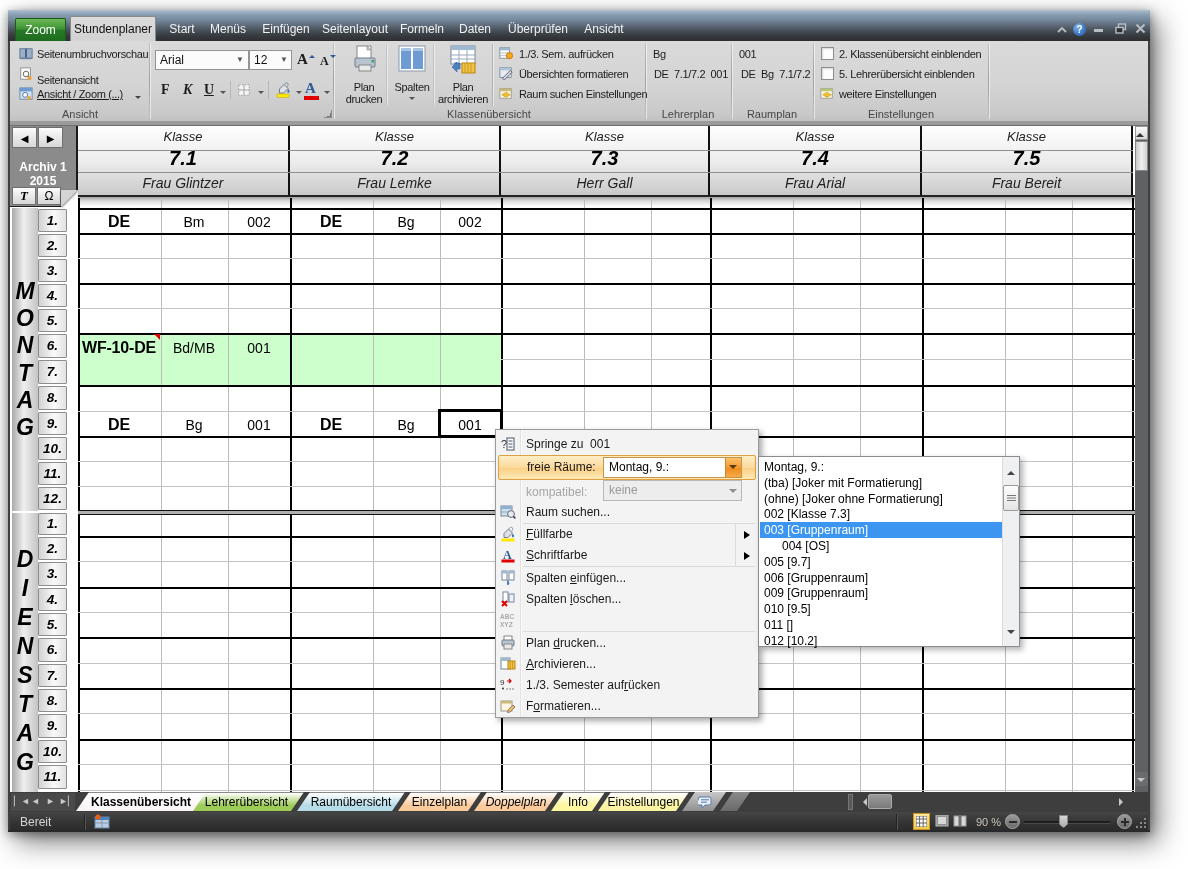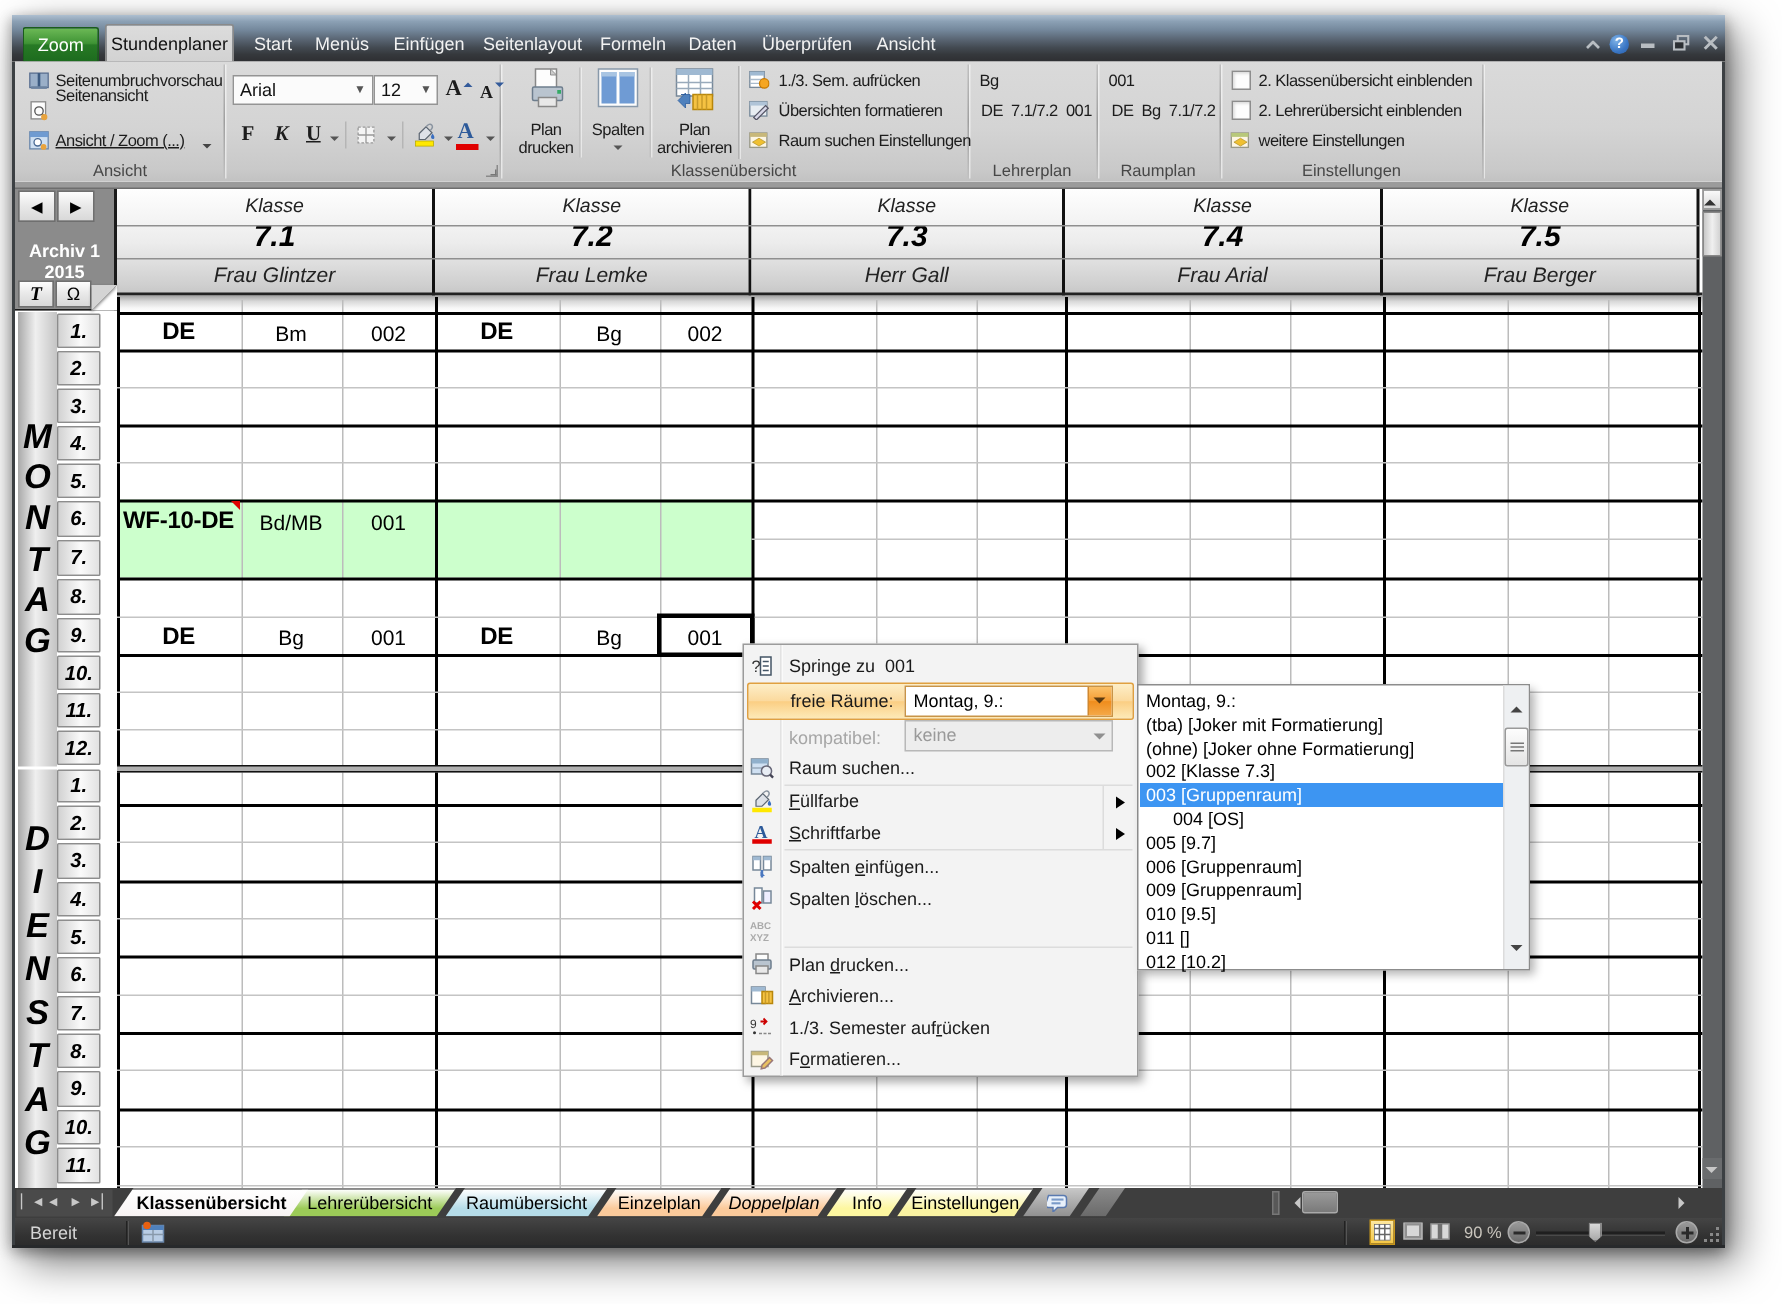--- a/index.html
+++ b/index.html
@@ -115,21 +115,21 @@
           <rect x="7" y="2" width="2" height="11" fill="#3c5a80"></rect>
           <rect x="2" y="12" width="12" height="2" fill="#6b82a0"></rect>
         </svg>
     <div class="rsmall" style="left:29px;top:7px;">Seitenumbruchvorschau</div>
     <svg class="ricon" style="left:11px;top:26px;" viewBox="0 0 16 16">
           <rect x="2" y="1" width="11" height="13" fill="#fdfdfd" stroke="#8a8a8a"></rect>
           <circle cx="8" cy="8" r="3.2" fill="none" stroke="#555"></circle>
           <line x1="10.5" y1="10.5" x2="13" y2="13" stroke="#555" stroke-width="1.5"></line>
           <circle cx="12" cy="12.6" r="2.4" fill="#e8a33d"></circle>
         </svg>
-    <div class="rsmall" style="left:29px;top:17px;">Seitenansicht</div>
+    <div class="rsmall" style="left:29px;top:33px;">Seitenansicht</div>
     <svg class="ricon" style="left:11px;top:46px;" viewBox="0 0 16 16">
           <rect x="1" y="1" width="14" height="13" fill="#cfe0f2" stroke="#6a87ab"></rect>
           <rect x="1" y="1" width="14" height="4" fill="#6f9bd1"></rect>
           <circle cx="7" cy="9" r="2.8" fill="#fff" stroke="#4a6a94"></circle>
           <circle cx="11.5" cy="12.5" r="2.2" fill="#e8a33d"></circle>
         </svg>
     <div class="rsmall" style="left:29px;top:47px;text-decoration:underline;">Ansicht / Zoom (...)</div>
     <div style="position:absolute;left:127px;top:55px;width:0;height:0;border:3.5px solid transparent;border-top-color:#444;"></div>
 
     <div style="position:absolute;left:147px;top:9px;width:94px;height:20px;background:#fbfbfb;border:1px solid #949494;font-size:12px;color:#111;line-height:18px;padding-left:4px;">Arial <span style="position:absolute;right:4px;top:0;color:#555;font-size:8px;">▼</span></div>
@@ -223,21 +223,21 @@
 
     <div class="rsmall" style="left:645px;top:7px;">Bg</div>
     <div class="rsmall" style="left:646px;top:27px;">DE&nbsp; 7.1/7.2&nbsp; 001</div>
 
     <div class="rsmall" style="left:731px;top:7px;">001</div>
     <div class="rsmall" style="left:733px;top:27px;">DE&nbsp; Bg&nbsp; 7.1/7.2</div>
 
     <div style="position:absolute;left:813px;top:6px;width:13px;height:13px;background:#fdfdfd;border:1px solid #8d8d8d;box-shadow:inset 1px 1px 2px rgba(0,0,0,.15);"></div>
     <div class="rsmall" style="left:831px;top:7px;">2. Klassenübersicht einblenden</div>
     <div style="position:absolute;left:813px;top:26px;width:13px;height:13px;background:#fdfdfd;border:1px solid #8d8d8d;box-shadow:inset 1px 1px 2px rgba(0,0,0,.15);"></div>
-    <div class="rsmall" style="left:831px;top:27px;">2. Lehrerübersicht einblenden</div>
+    <div class="rsmall" style="left:831px;top:27px;">5. Lehrerübersicht einblenden</div>
     <svg class="ricon" style="left:812px;top:45px;" viewBox="0 0 16 16">
           <rect x="1" y="3" width="13" height="11" fill="#fdf6e3" stroke="#998"></rect>
           <rect x="1" y="3" width="13" height="3" fill="#b8c87a"></rect>
           <path d="M3 10 8 7 13 10 8 13z" fill="#f0c030" stroke="#a88a20" stroke-width=".5"></path>
         </svg>
     <div class="rsmall" style="left:831px;top:47px;">weitere Einstellungen</div>
   </div>
   <div id="sheet">
 <div id="sepstrip"></div>
 <div class="hcell" style="left:70px;width:212px;">
@@ -256,21 +256,21 @@
           <div class="hteach">Herr Gall</div>
         </div>
 <div class="hcell" style="left:702px;width:212px;">
           <div class="hklasse">Klasse</div>
           <div class="hnum">7.4</div>
           <div class="hteach">Frau Arial</div>
         </div>
 <div class="hcell" style="left:914px;width:211px;">
           <div class="hklasse">Klasse</div>
           <div class="hnum">7.5</div>
-          <div class="hteach">Frau Berger</div>
+          <div class="hteach">Frau Bereit</div>
         </div>
 <div class="hline" style="top:29px;"></div>
 <div class="hline" style="top:51px;"></div>
 <div style="position:absolute;left:70px;top:74px;width:1057px;height:2px;background:#222;"></div>
 <div id="hshadow" style="top:76px;height:11px;"></div>
 <div id="corner">
 <div class="cbtn" style="left:2px;top:1px;width:25px;height:21px;font-size:10px;line-height:21px;">◀</div>
 <div class="cbtn" style="left:28px;top:1px;width:25px;height:21px;font-size:10px;line-height:21px;">▶</div>
 <div id="archtxt">Archiv 1<br>2015</div>
 <div class="cbtn" style="left:2px;top:61px;width:24px;height:18px;font-size:13px;line-height:16px;font-family:'Liberation Serif',serif;font-style:italic;font-weight:bold;">T</div>

